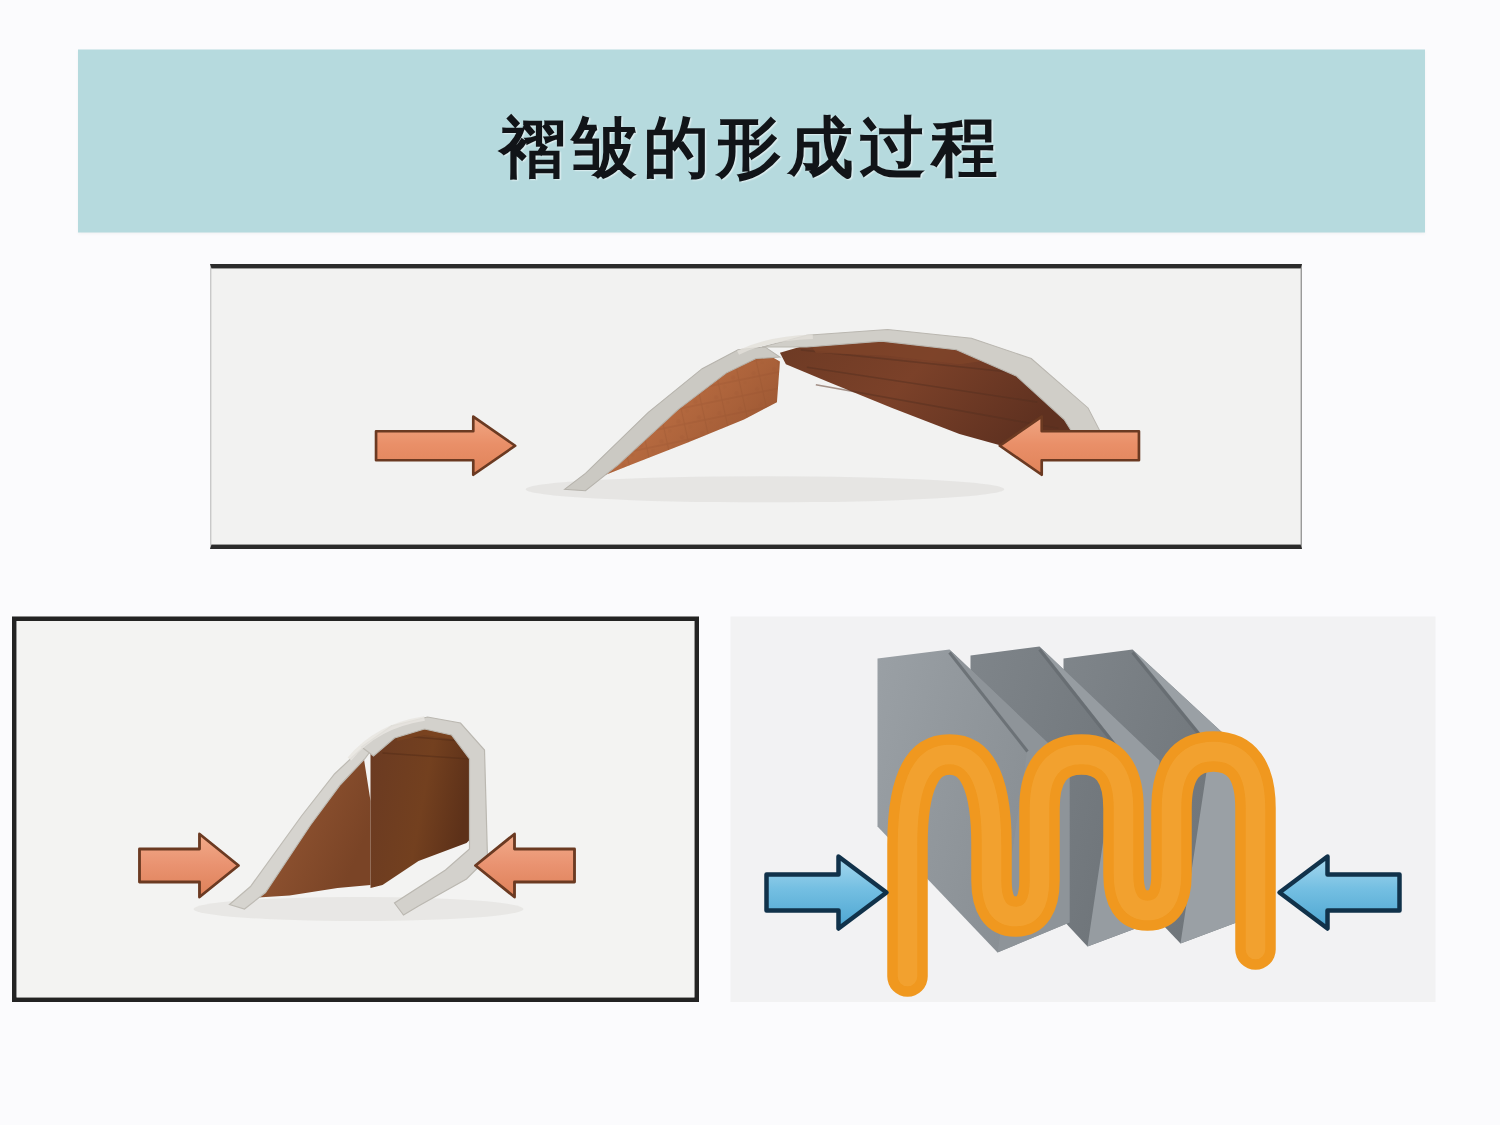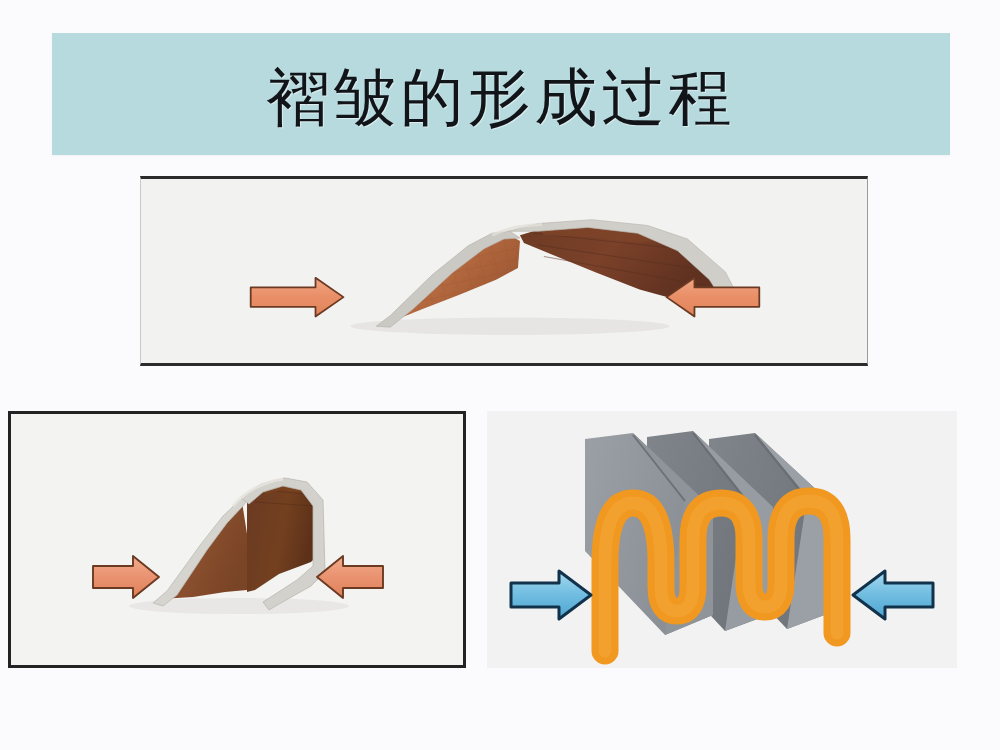--- a/index.html
+++ b/index.html
@@ -23,26 +23,27 @@
     width: 898px;
     height: 122px;
     background: #b6dade;
     display: flex;
     align-items: center;
     justify-content: center;
     box-shadow: 0 1px 2px rgba(0,0,0,0.04);
   }
   #title-text {
     font-family: "Liberation Serif", "DejaVu Serif", serif;
-    font-size: 63px;
+    font-size: 44px;
     letter-spacing: 4px;
     color: #111418;
     white-space: nowrap;
     text-shadow: 1px 1px 1px rgba(255,255,255,0.55);
     transform: translateY(4px);
+    font-weight: bold;
   }
 
   
   .panel {
     position: absolute;
     background: #f2f2f2;
     overflow: hidden;
   }
   #panel-top {
     left: 140px;

